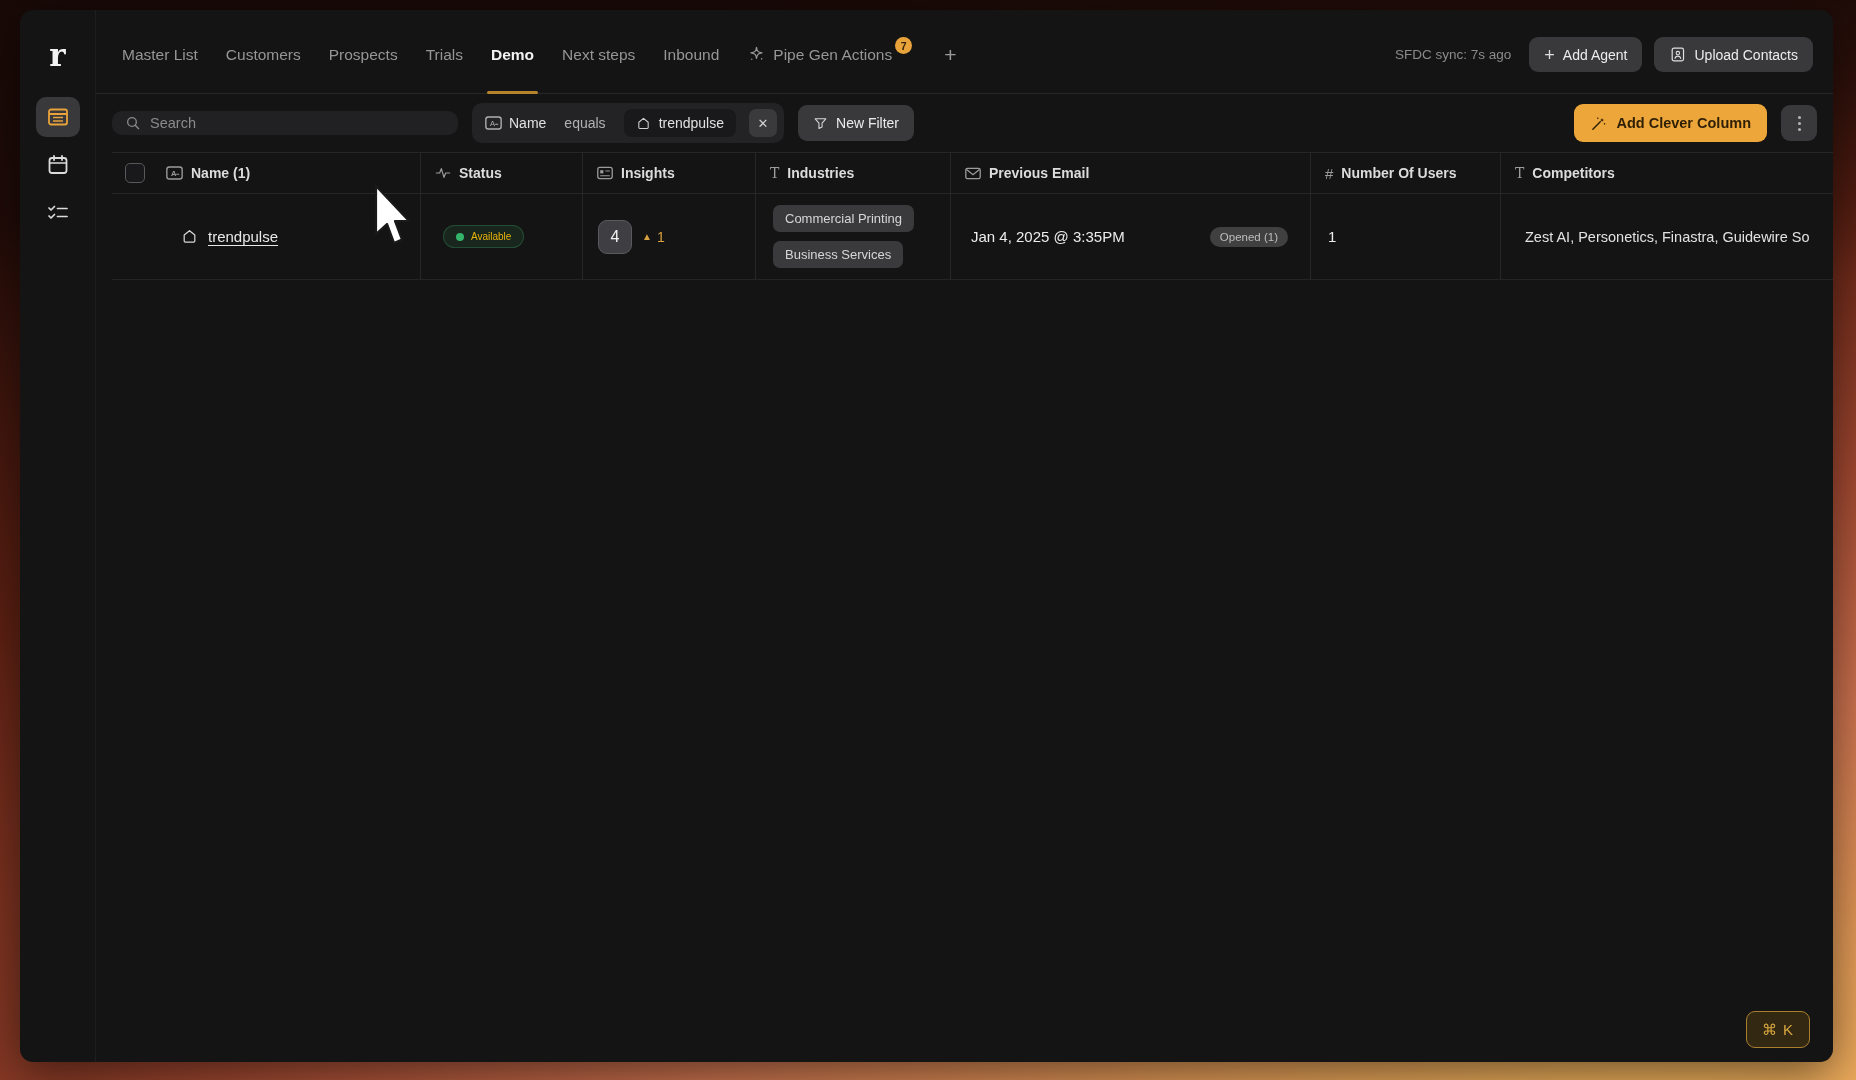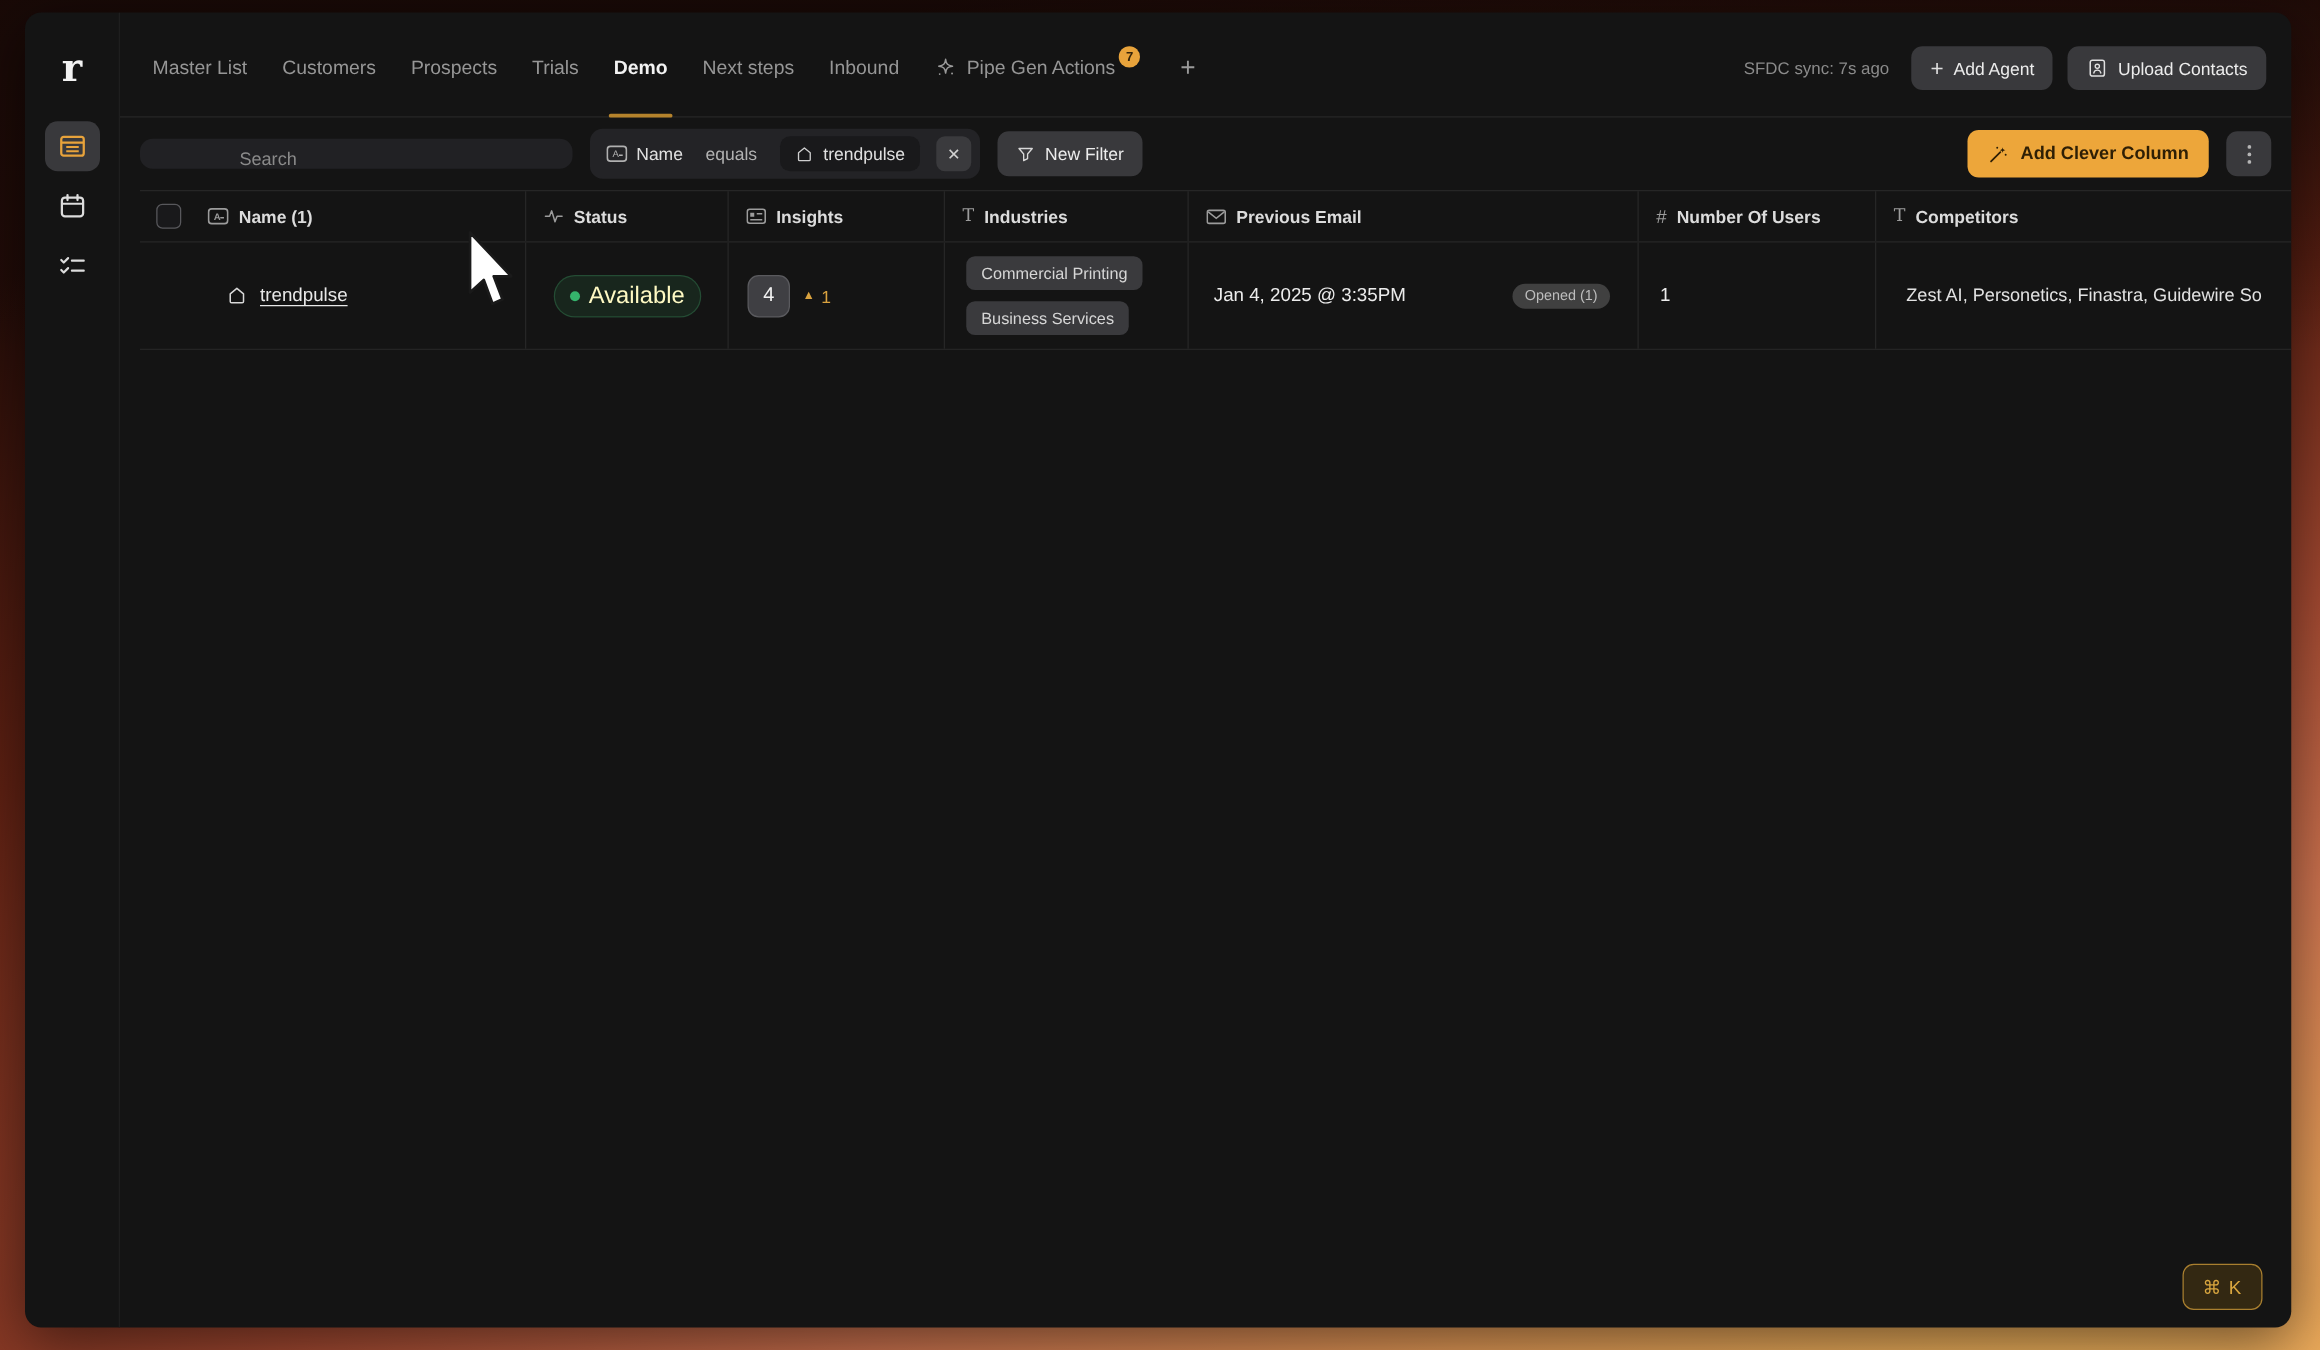--- a/index.html
+++ b/index.html
@@ -42,21 +42,21 @@
   .tab.active { color:#f2f2f2; font-weight:bold; }
   .tab.active::after { content:""; position:absolute; left:-4px; right:-4px; bottom:-1px; height:3px; background:#b5832c; border-radius:2px; }
   .tab .badge7 { position:relative; top:-9px; left:-4px; width:17px; height:17px; border-radius:50%; background:#e8a33b; color:#33230a; font-size:10.5px; font-weight:bold; display:flex; align-items:center; justify-content:center; }
   .tab-add { color:#9a9a9a; font-size:21px; font-weight:normal; }
   .top-right { margin-left:auto; display:flex; align-items:center; gap:12px; }
   .sync { color:#8b8b8b; font-size:13.5px; margin-right:6px; white-space:nowrap; }
   .btn { display:flex; align-items:center; gap:8px; height:35px; padding:0 15px; background:#39393c; border:none; border-radius:9px; color:#ececec; font-size:14px; font-family:inherit; cursor:pointer; white-space:nowrap; }
   .btn .plus { font-size:18px; font-weight:normal; color:#dedede; line-height:1; }
 
   .toolbar { height:58px; display:flex; align-items:center; gap:14px; padding:0 16px; }
-  .search { display:flex; align-items:center; gap:9px; width:346px; height:24px; background:#212124; border-radius:10px; padding:0 13px;flex-direction:column; }
+  .search { display:flex; align-items:center; gap:9px; width:346px; height:24px; background:#212124; border-radius:10px; padding:0 13px; }
   .search input { flex:1; background:transparent; border:none; outline:none; color:#e6e6e6; font-size:14.5px; font-family:inherit; }
   .search input::placeholder { color:#8a8a8a; }
   .chip { display:flex; align-items:center; height:40px; background:#232326; border-radius:10px; padding:0 7px 0 13px; gap:9px; }
   .chip .fld { display:flex; align-items:center; gap:7px; font-size:14px; color:#e0e0e0; }
   .chip .op { color:#b2b2b2; font-size:14px; margin:0 9px; }
   .chip .val { display:flex; align-items:center; gap:8px; background:#19191b; border-radius:8px; padding:6px 12px; font-size:14px; color:#e0e0e0; }
   .chip .x { width:28px; height:28px; border-radius:7px; background:#3a3a3d; color:#cfcfcf; font-size:13px; display:flex; align-items:center; justify-content:center; cursor:pointer; margin-left:4px; }
   .toolbar .spacer { flex:1; }
   .btn-clever { display:flex; align-items:center; gap:9px; height:38px; padding:0 16px; background:#eda63a; border:none; border-radius:9px; color:#2e1f05; font-size:14.5px; font-weight:bold; font-family:inherit; cursor:pointer; white-space:nowrap; }
   .kebab { width:36px; height:36px; border-radius:9px; background:#39393c; display:flex; flex-direction:column; align-items:center; justify-content:center; gap:3px; cursor:pointer; }
@@ -71,21 +71,21 @@
   .th .hicon, .serifT { color:#9c9c9c; }
   .serifT { font-family:"DejaVu Serif", serif; font-size:14px; font-weight:normal; }
   .hashicon { color:#9c9c9c; font-size:15px; font-weight:normal; }
   .checkbox { width:20px; height:20px; border:1.5px solid #58585c; border-radius:5px; background:#19191b; margin-left:13px; cursor:pointer; }
 
   .row { height:86px; border-bottom:1px solid #242424; }
   .cell { display:flex; align-items:center; overflow:hidden; }
   .cell-name { padding-left:29px; gap:10px; }
   .namelink { font-size:15px; color:#e8e8e8; text-decoration:underline; text-underline-offset:3px; cursor:pointer; white-space:nowrap; }
   .cell-status { padding-left:22px; }
-  .pill-available { display:flex; align-items:center; gap:7px; padding:5px 12px; border-radius:999px; background:rgba(53,160,92,.13); border:1px solid rgba(73,190,118,.25); color:#fef9c3; font-size:19px; }
+  .pill-available { display:flex; align-items:center; gap:7px; padding:5px 12px; border-radius:999px; background:rgba(53,160,92,.13); border:1px solid rgba(73,190,118,.25); color:#eab308; font-size:10px; }
   .dot { width:8px; height:8px; border-radius:50%; background:#35b46c; }
   .cell-insights { padding-left:15px; gap:10px; }
   .insights-badge { width:34px; height:34px; border-radius:9px; background:#3f3f43; border:1px solid #5a5a5e; color:#f2f2f2; font-size:16px; display:flex; align-items:center; justify-content:center; }
   .delta { display:flex; align-items:center; gap:5px; color:#d9a23f; font-size:14px; }
   .delta .tri { font-size:10px; line-height:1; }
   .cell-ind { padding-left:17px; }
   .tags { display:flex; flex-direction:column; align-items:flex-start; gap:9px; }
   .tag { background:#3a3a3d; color:#d6d6d6; font-size:13px; padding:6px 12px; border-radius:7px; white-space:nowrap;text-align:center; }
   .cell-email { padding-left:20px; padding-right:22px; justify-content:space-between; gap:10px; }
   .email-date { font-size:15px; color:#ececec; white-space:nowrap; }

